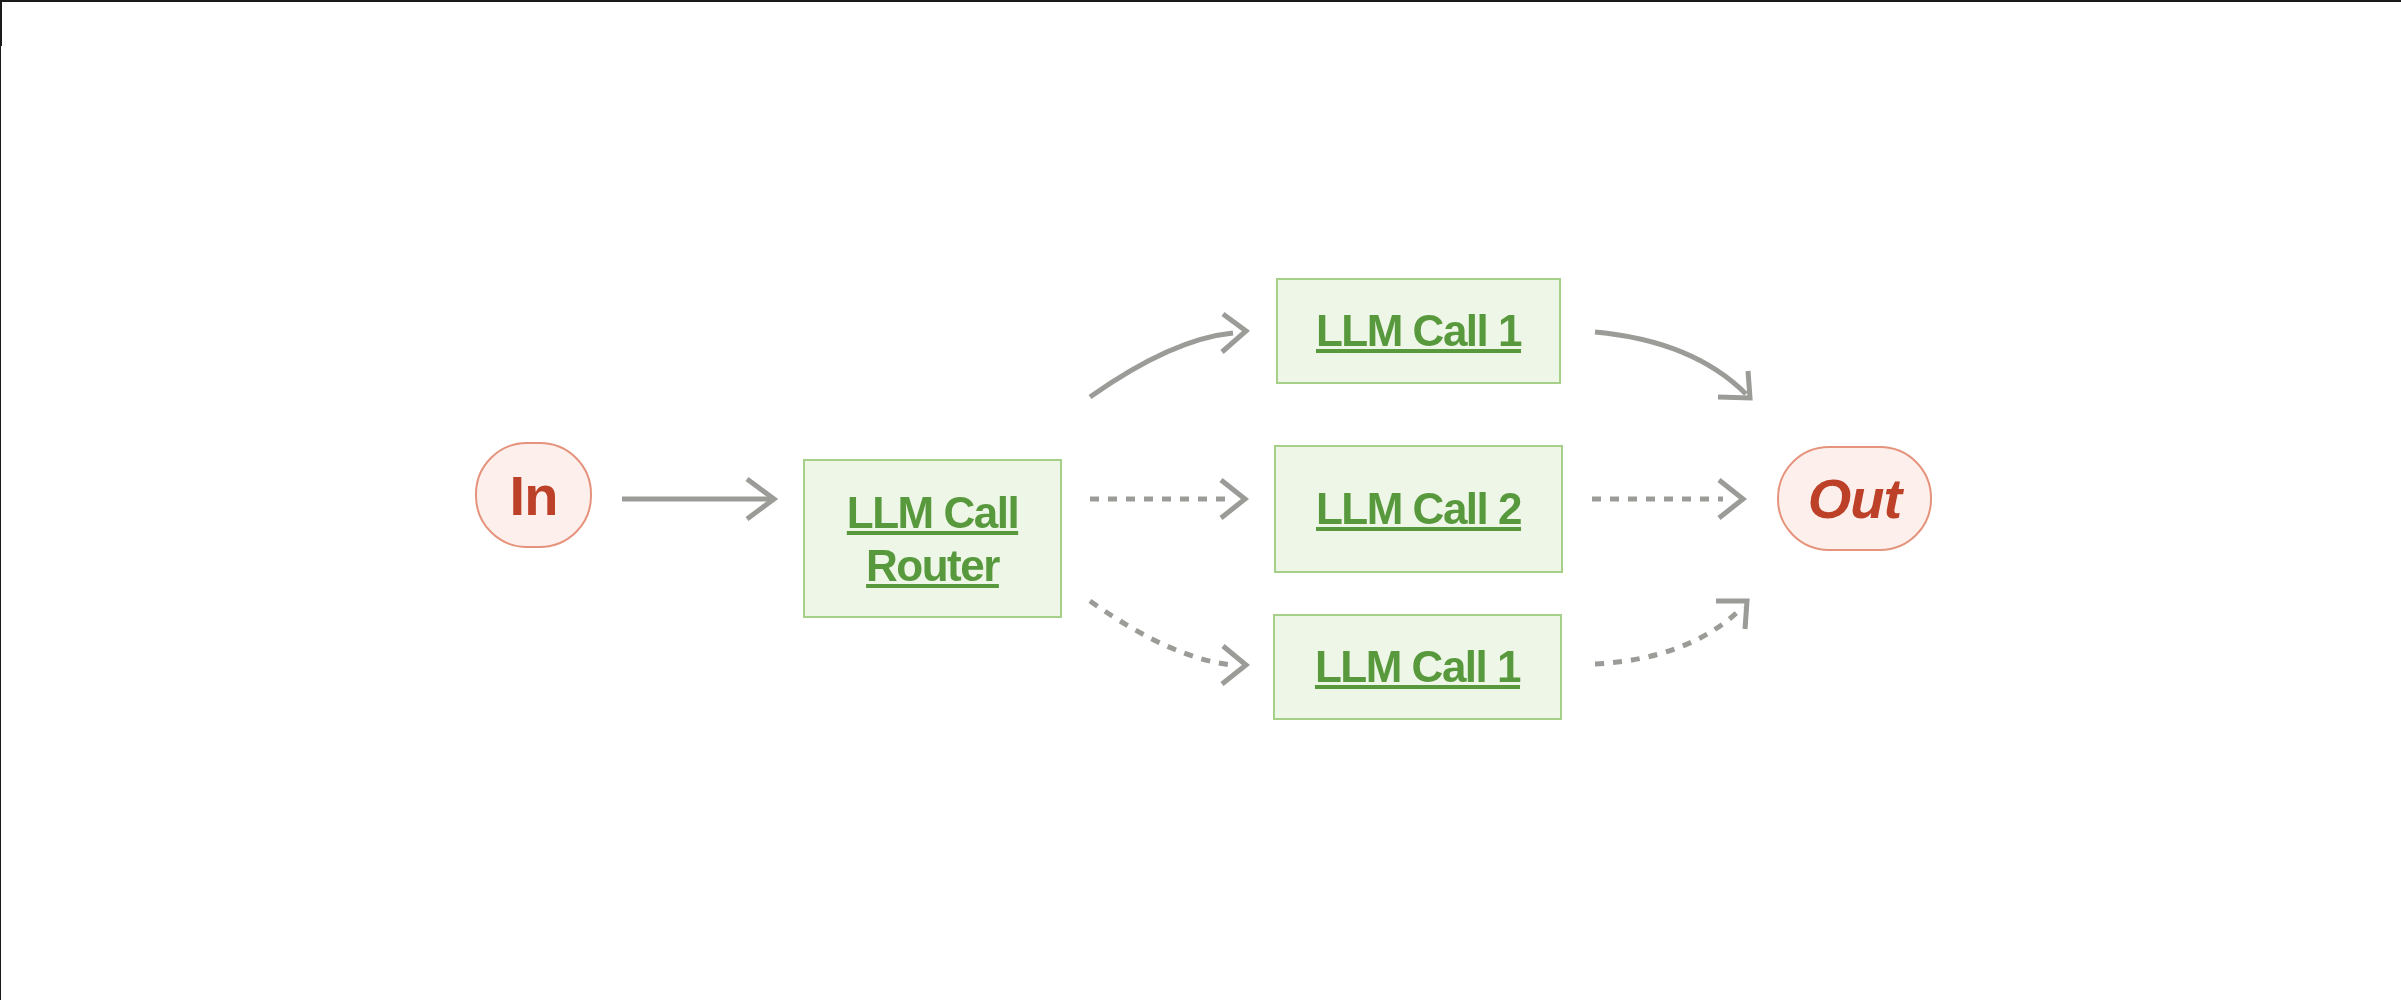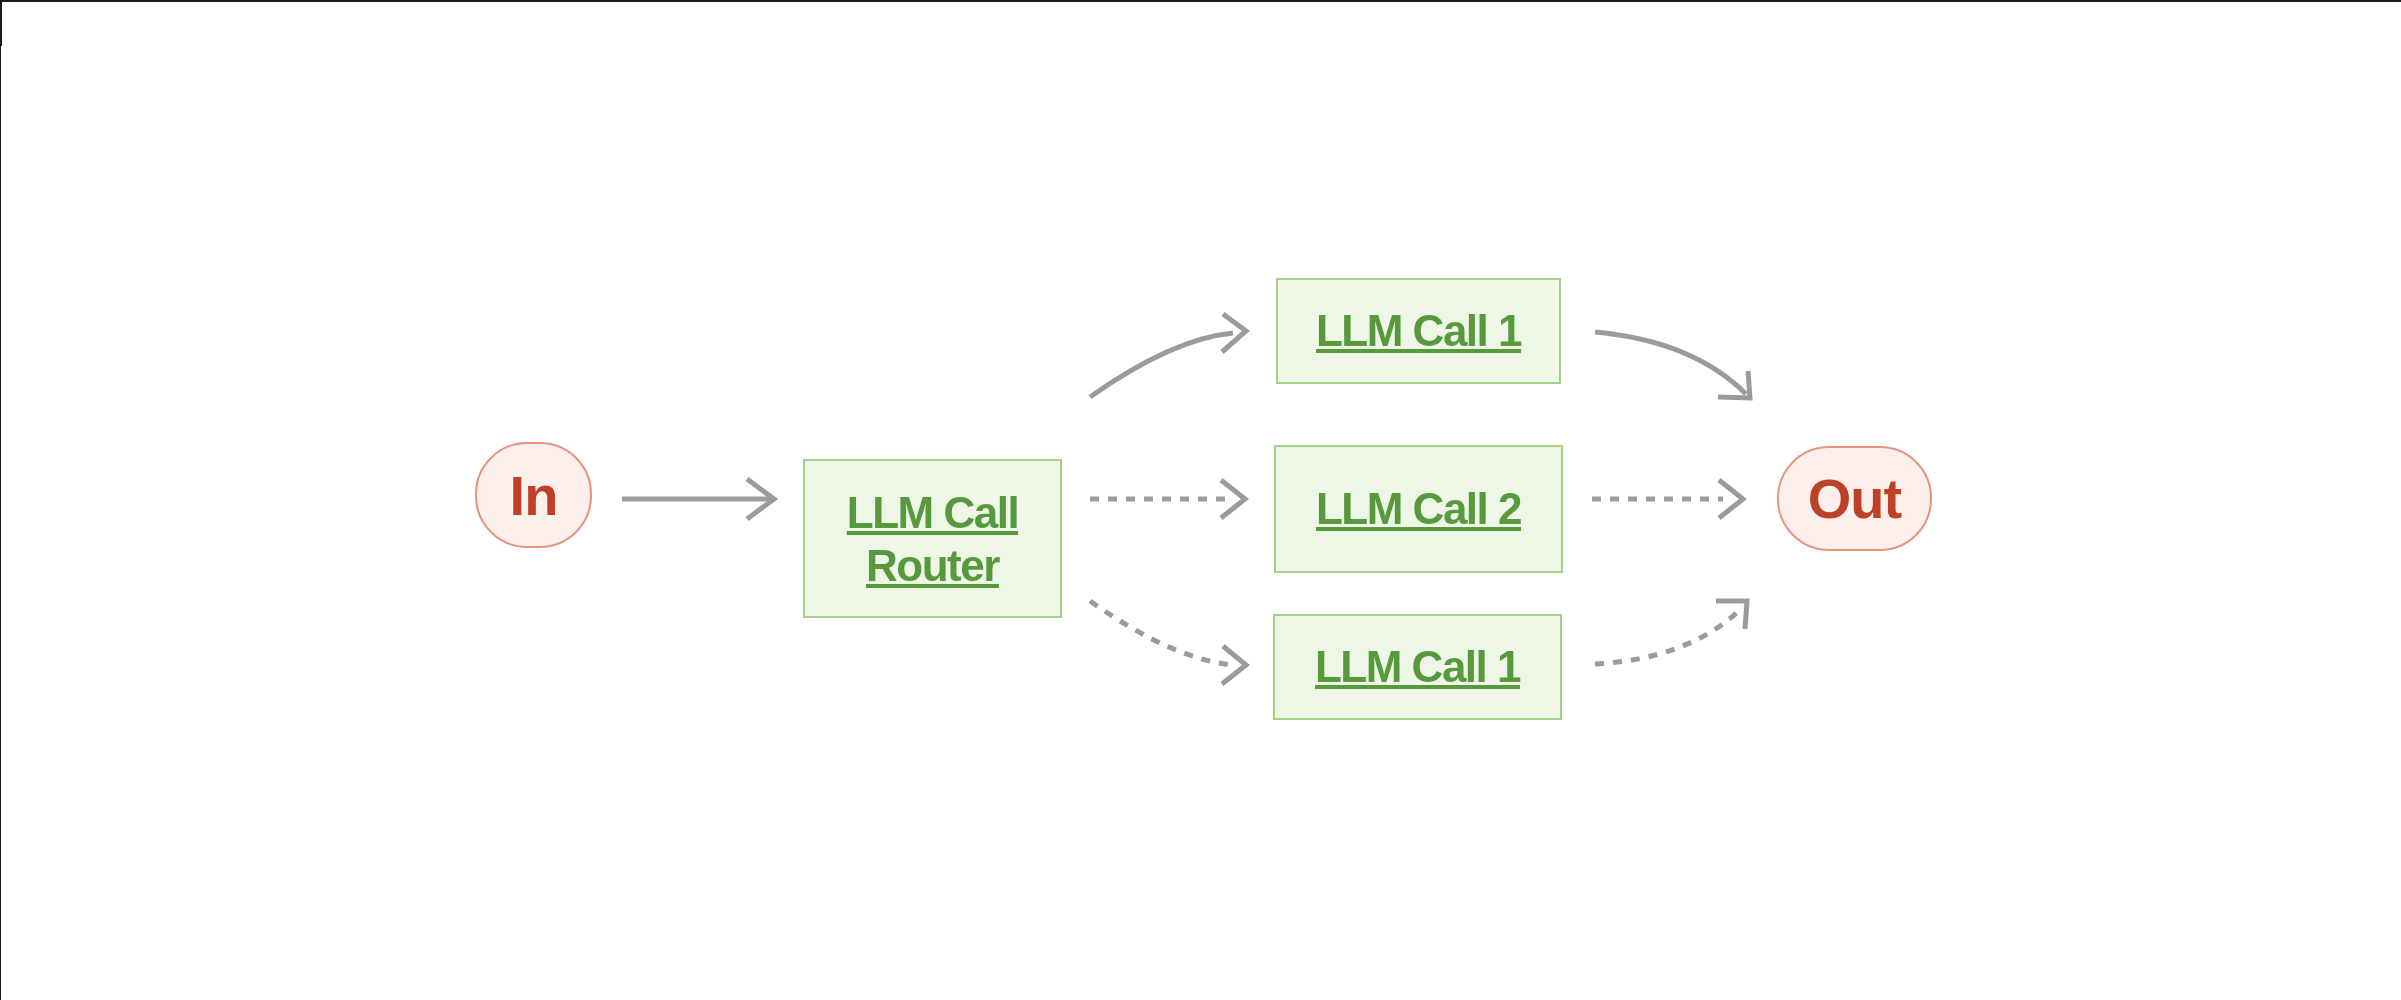--- a/index.html
+++ b/index.html
@@ -74,21 +74,21 @@
     text-decoration: underline;
   }
   .process.router {
     line-height: 53px;
   }
   #node-in     { left: 475px;  top: 442px; width: 117px; height: 106px; }
   #node-router { left: 803px;  top: 419px; width: 259px; height: 159px; margin-top: 40px; }
   #node-call1  { left: 1276px; top: 278px; width: 285px; height: 106px; }
   #node-call2  { left: 1274px; top: 445px; width: 289px; height: 128px; }
   #node-call3  { left: 1273px; top: 614px; width: 289px; height: 106px; }
-  #node-out    { left: 1777px; top: 446px; width: 155px; height: 105px; }
+  #node-out    { left: 1777px; top: 446px; width: 155px; height: 105px; font-style: italic; }
 </style>
 </head>
 <body>
 
 <div class="frame-top"></div>
 <div class="frame-left"></div>
 <div class="frame-left-notch"></div>
 
 <svg class="edges" width="2401" height="1000" viewBox="0 0 2401 1000" xmlns="http://www.w3.org/2000/svg">
   <g>

